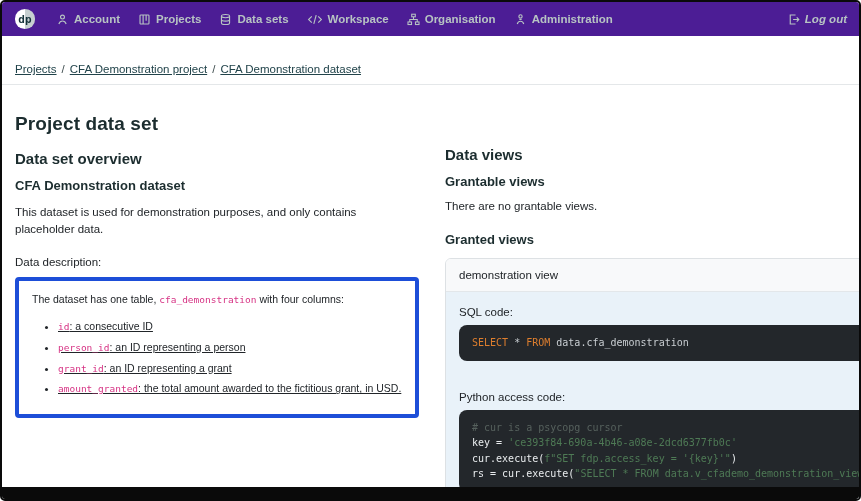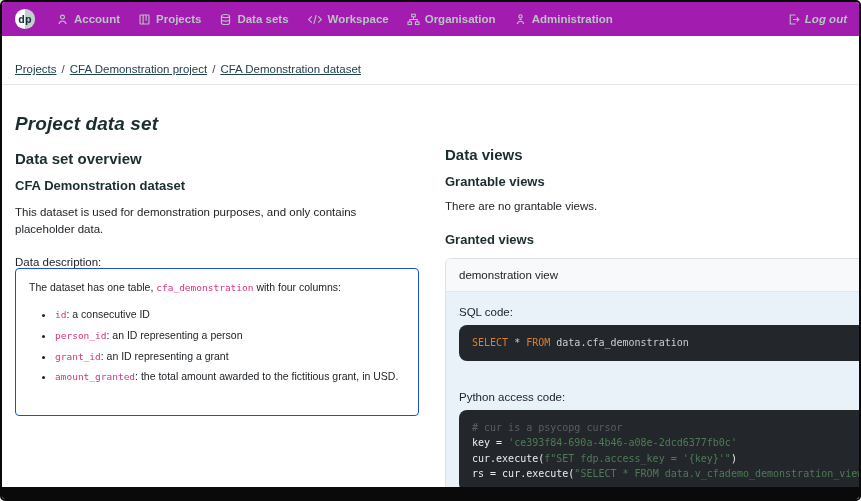--- a/index.html
+++ b/index.html
@@ -5,21 +5,21 @@
   * { box-sizing: border-box; margin: 0; padding: 0; }
   html, body { width: 861px; height: 501px; }
   body { font-family: "Liberation Sans", sans-serif; background: #fff; position: relative; }
   .frame {
     position: absolute; inset: 0;
     border: 2px solid #0a0a0a; border-radius: 5px;
     background: #fff; overflow: hidden;
   }
   
   .navbar {
-    height: 34px; background: #a21caf; display: flex; align-items: center;
+    height: 34px; background: #4c1d95; display: flex; align-items: center;
     padding: 0 12px;
   }
   .brand { display: flex; align-items: center; gap: 8px; color: #fff; font-weight: 700; font-size: 15px; letter-spacing: .2px; cursor: default; }
   .brand svg { display: block; }
   .nav { display: flex; align-items: flex-start; gap: 18px; margin-left: 20px; flex: 1; }
   .nav-item, .logout {
     display: flex; align-items: center; gap: 5px;
     color: #b7c3c3; font-size: 11.5px; font-weight: 600; cursor: pointer; white-space: nowrap;
   }
   .nav-item svg, .logout svg { display: block; stroke: #b7c3c3; }
@@ -28,35 +28,35 @@
   .breadcrumb {
     padding: 27px 13px 9px; font-size: 11.5px; color: #3c4a4c;
     border-bottom: 1px solid #e4e7e9;
   }
   .breadcrumb a { color: #21434a; text-decoration: underline; cursor: pointer; }
   .breadcrumb .sep { margin: 0 5px; color: #3c4a4c; }
   
   .main { display: flex; gap: 26px; padding: 28px 15px 0 13px; }
   .col-left { width: 404px; flex: none; }
   .col-right { flex: 1; padding-top: 33px; }
-  h1 { font-size: 19px; color: #1c2d2f; margin-bottom: 15px; letter-spacing: .1px; font-style: italic; }
+  h1 { font-size: 19px; color: #1c2d2f; margin-bottom: 15px; letter-spacing: .1px; }
   h2 { font-size: 15px; color: #1c2d2f; margin-bottom: 11px; }
   h3 { font-size: 13px; color: #1c2d2f; margin-bottom: 11px; }
   .body-text { font-size: 11.5px; color: #212529; line-height: 1.45; }
   .desc-label { margin-top: 19px; font-size: 11.5px; color: #212529; }
   
   .desc-box {
-    border: 1px solid #1d4ed8; border-radius: 4px;
-    padding: 11px 13px 25px; font-size: 10.5px; color: #212529; line-height: 1.5;
+    margin-top: 9px; border: 4px solid #1d4ed8; border-radius: 4px;
+    padding: 11px 13px 12px; font-size: 10.5px; color: #212529; line-height: 1.5;
   }
   code.pink {
     font-family: "DejaVu Sans Mono", monospace; font-size: 9.5px; color: #d63384;
   }
   .desc-box ul { margin: 11px 0 2px; padding-left: 26px; }
-  .desc-box li { margin-bottom: 5px; }
+  .desc-box li { margin-bottom: 5px; text-decoration: underline; }
   
   .empty-text { font-size: 11.5px; color: #212529; margin-bottom: 20px; }
   .card { margin-top: 1px; border: 1px solid #dde1e4; border-radius: 6px; overflow: hidden; background: #fff; }
   .card-header {
     background: #f8f9fa; border-bottom: 1px solid #e3e7ea;
     padding: 10px 13px; font-size: 11.5px; color: #212529; cursor: pointer;
   }
   .card-body { background: #e9f2f9; padding: 14px 13px 16px; }
   .code-label { font-size: 11.5px; color: #212529; margin-bottom: 7px; }
   .codeblock {

